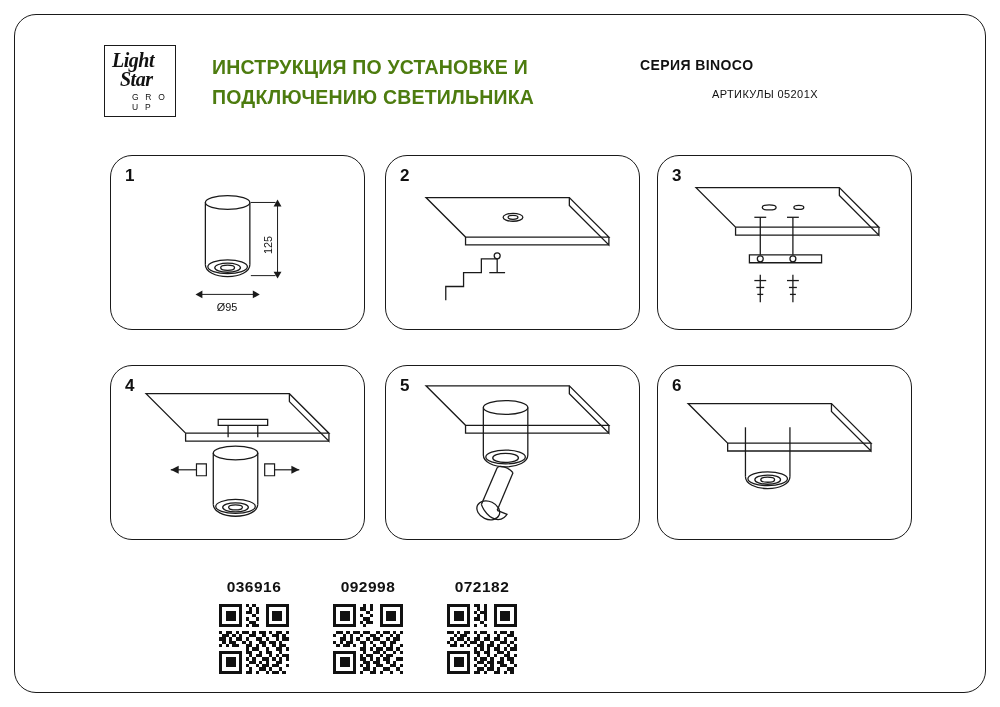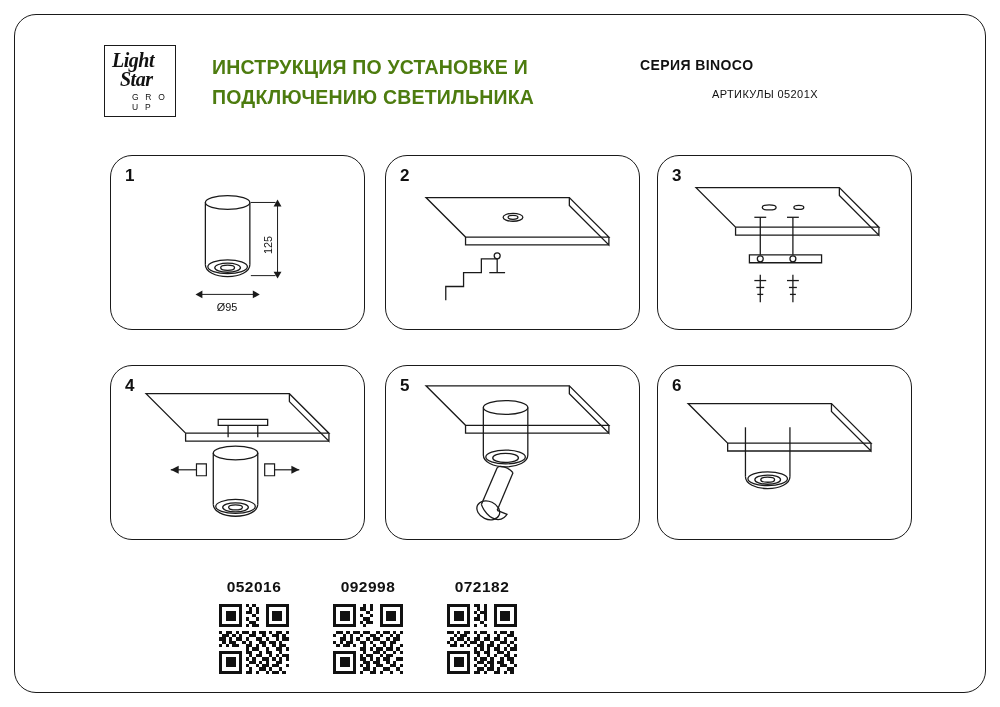--- a/index.html
+++ b/index.html
@@ -344,21 +344,21 @@
         <path d="M133,62 L133,112"></path>
         <path d="M88,112 C88,119 98,124 110.5,124 C123,124 133,119 133,112"></path>
         <ellipse cx="110.5" cy="114" rx="20" ry="7"></ellipse>
         <ellipse cx="110.5" cy="115" rx="13" ry="4.6"></ellipse>
         <ellipse cx="110.5" cy="115" rx="7" ry="2.6"></ellipse>
       </g>
     </svg>
   </div>
 
   <div class="qr-block qr1">
-    <div class="qr-label">052016</div>
+    <div class="qr-label">036916</div>
     <svg class="qr-img" viewBox="0 0 21 21" shape-rendering="crispEdges">
       <rect width="21" height="21" fill="#fff"></rect>
       <g fill="#111">
         <rect x="0" y="0" width="7" height="1"></rect>
           <rect x="0" y="6" width="7" height="1"></rect>
         <rect x="0" y="0" width="1" height="7"></rect>
           <rect x="6" y="0" width="1" height="7"></rect>
         <rect x="2" y="2" width="3" height="3"></rect>
         <rect x="14" y="0" width="7" height="1"></rect>
           <rect x="14" y="6" width="7" height="1"></rect>

